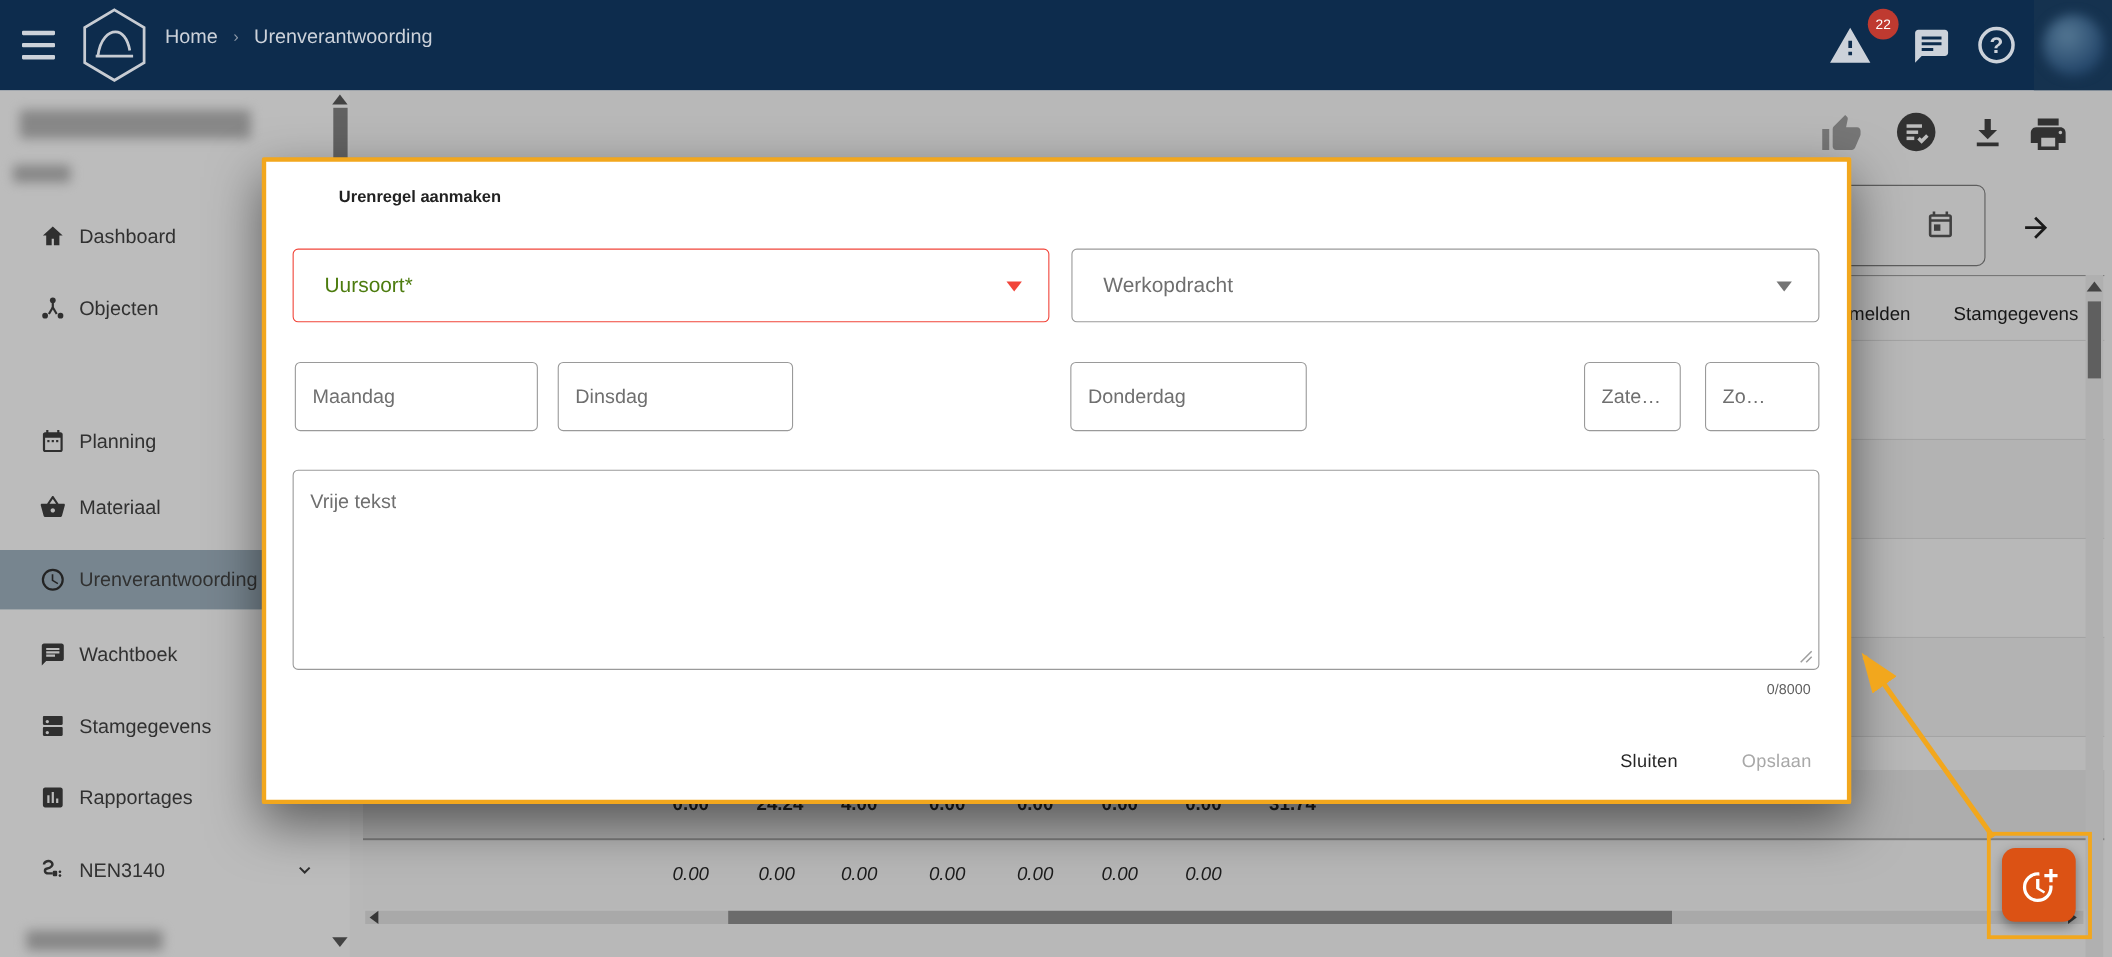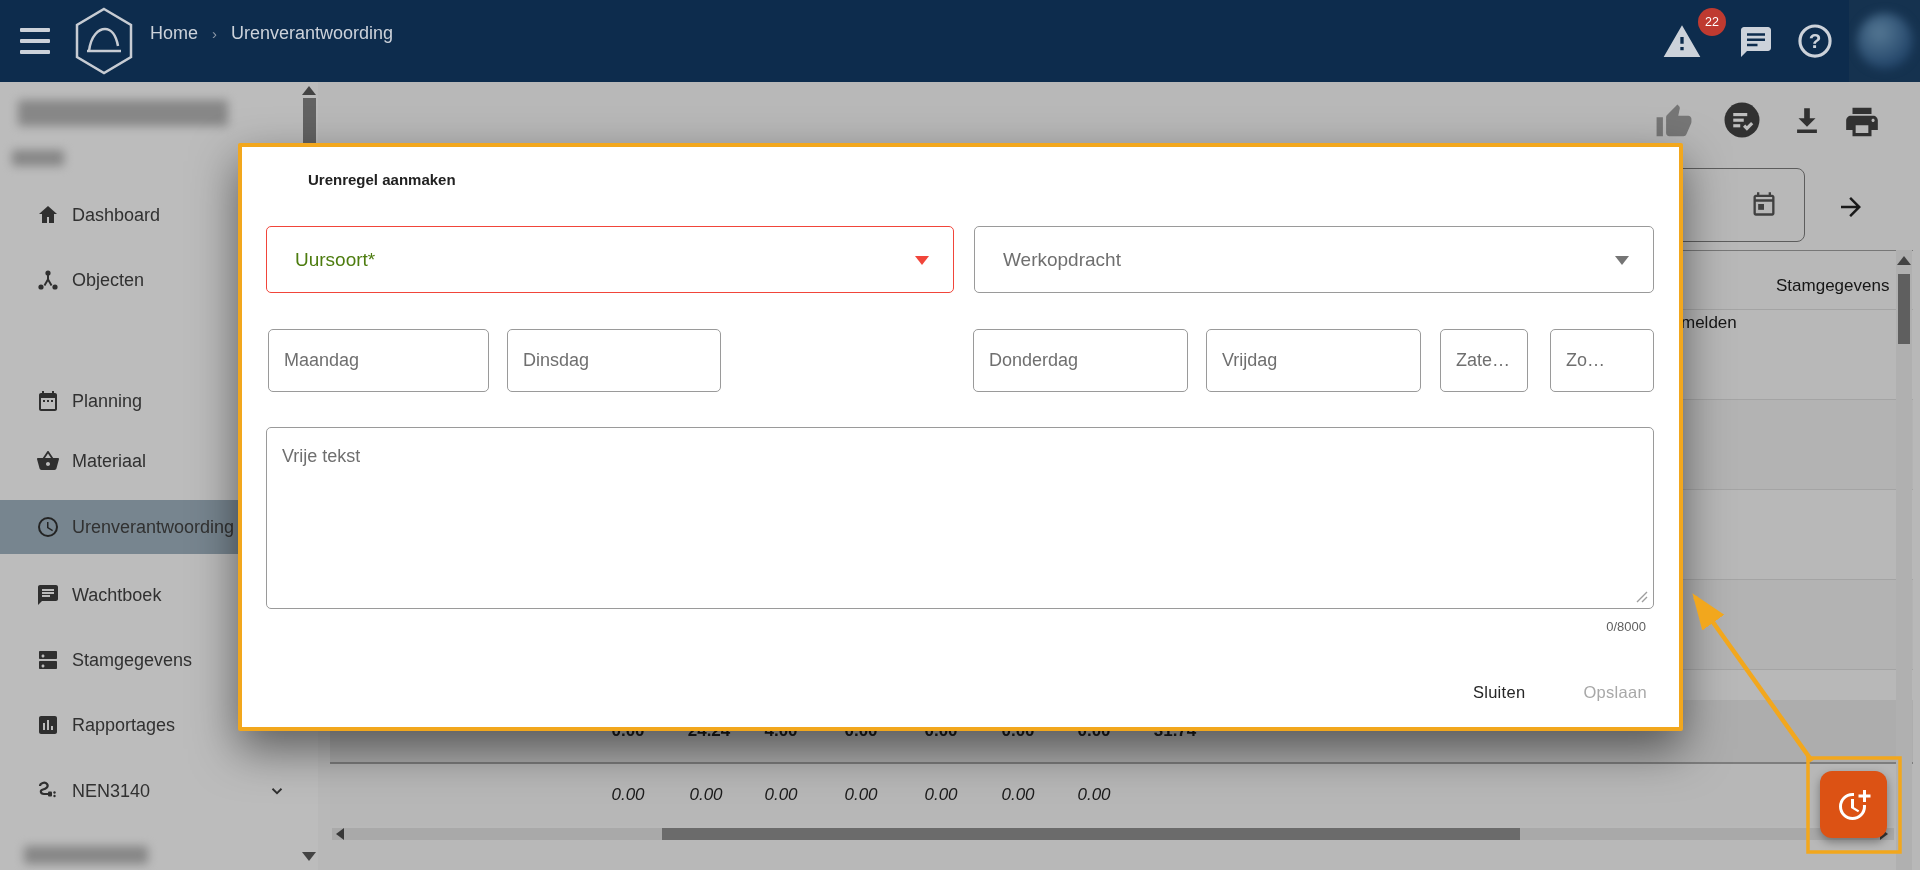--- a/index.html
+++ b/index.html
@@ -120,21 +120,21 @@
     <div id="datebox" class="abs"></div>
     <svg class="abs" style="left:1432px;top:108px;width:28px;height:28px;" viewBox="0 0 24 24">
         <path fill="#555" d="M19 4h-1V2h-2v2H8V2H6v2H5c-1.1 0-2 .9-2 2v14c0 1.1.9 2 2 2h14c1.1 0 2-.9 2-2V6c0-1.1-.9-2-2-2zm0 16H5V10h14v10zM5 8V6h14v2H5z"></path>
         <rect x="7" y="12" width="5" height="5" fill="#555"></rect>
       </svg>
     <svg class="abs" style="left:1518px;top:110px;width:30px;height:30px;" viewBox="0 0 24 24">
         <path fill="#222" d="M12 4l-1.41 1.41L16.17 11H4v2h12.17l-5.58 5.59L12 20l8-8z"></path>
       </svg>
 
     <div class="rowline" style="left:12px;top:168px;width:1583px;background:#9f9f9f;"></div>
-    <span class="hdrtxt" style="left:1363px;margin-top:37px;">melden</span>
+    <span class="hdrtxt" style="left:1363px;">melden</span>
     <span class="hdrtxt" style="left:1458px;">Stamgegevens</span>
     <div class="rowline" style="left:12px;top:227px;width:1583px;"></div>
     <div class="abs" style="left:12px;top:317px;width:1583px;height:90px;background:#f0f0f0;"></div>
     <div class="rowline" style="left:12px;top:317px;width:1583px;"></div>
     <div class="rowline" style="left:12px;top:407px;width:1583px;"></div>
     <div class="abs" style="left:12px;top:497px;width:1583px;height:90px;background:#f0f0f0;"></div>
     <div class="rowline" style="left:12px;top:497px;width:1583px;"></div>
     <div class="rowline" style="left:12px;top:587px;width:1583px;"></div>
 
     <div class="abs totrow">
@@ -322,23 +322,20 @@
 
     <div class="field dayfield abs" style="left:26px;width:221px;text-align:right;">
         <span class="ph">Maandag</span>
       </div>
     <div class="field dayfield abs" style="left:265px;width:214px;">
         <span class="ph">Dinsdag</span>
       </div>
     <div class="field dayfield abs" style="left:731px;width:215px;">
         <span class="ph">Donderdag</span>
       </div>
-    <div class="field dayfield abs" style="left:964px;width:215px;">
-        <span class="ph">Vrijdag</span>
-      </div>
     <div class="field dayfield abs" style="left:1198px;width:88px;">
         <span class="ph" style="max-width:56px;">Zaterdag</span>
       </div>
     <div class="field dayfield abs" style="left:1308px;width:104px;">
         <span class="ph" style="max-width:48px;">Zondag</span>
       </div>
 
     <div id="f-text" class="field">
       <span class="ph">Vrije tekst</span>
       <svg id="resize-h" width="12" height="12" viewBox="0 0 12 12">

